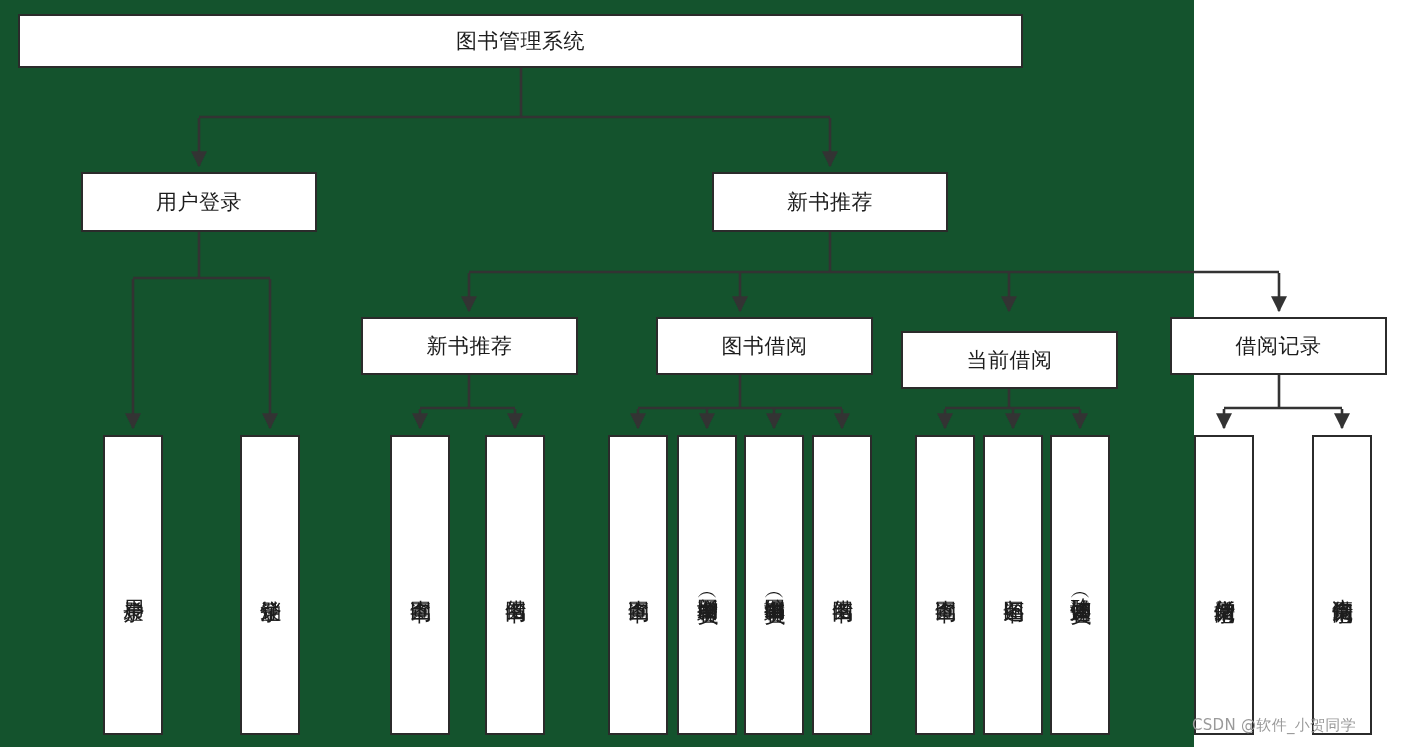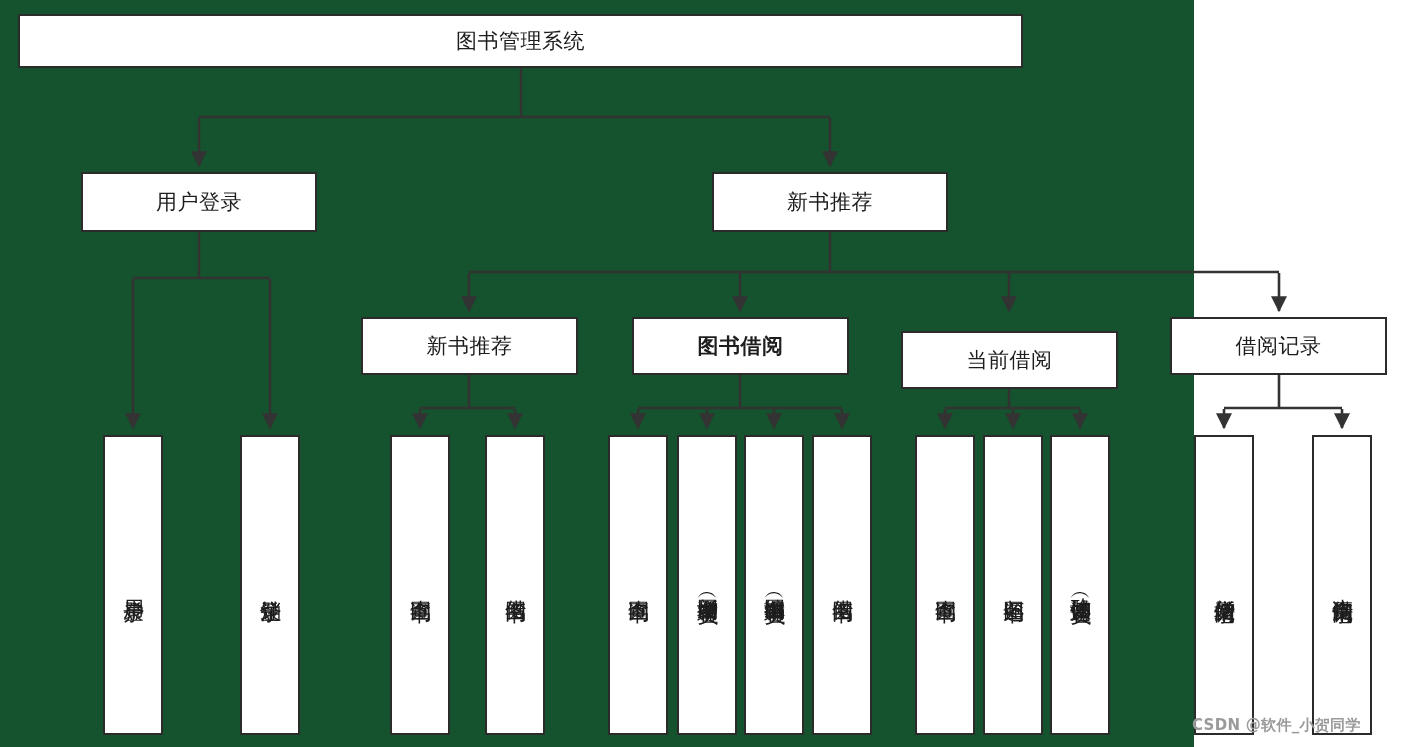--- a/index.html
+++ b/index.html
@@ -60,21 +60,20 @@
   }
   .watermark {
     position: absolute;
     left: 1192px;
     top: 716px;
     font-size: 15px;
     color: #9a9a9a;
     white-space: nowrap;
     letter-spacing: 0.3px;
     pointer-events: none;
-    font-weight: bold;
   }
 </style>
 </head>
 <body>
 
 <div id="diagram-root">
 
   <svg class="edges" viewBox="0 0 1405 747" xmlns="http://www.w3.org/2000/svg">
     <defs>
       <marker id="arrow" viewBox="0 0 10 10" refX="9.2" refY="5" markerWidth="6.2" markerHeight="6.2" orient="auto-start-reverse">
@@ -132,21 +131,21 @@
   <div class="node horizontal" style="left:81px; top:172px; width:236px; height:60px;">
     <span class="node-label">用户登录</span>
   </div>
   <div class="node horizontal" style="left:712px; top:172px; width:236px; height:60px;">
     <span class="node-label">新书推荐</span>
   </div>
 
   <div class="node horizontal" style="left:361px; top:317px; width:217px; height:58px;">
     <span class="node-label">新书推荐</span>
   </div>
-  <div class="node horizontal" style="left:632px; top:317px; width:217px; height:58px;font-weight:bold;">
+  <div class="node horizontal" style="left:656px; top:317px; width:217px; height:58px;">
     <span class="node-label">图书借阅</span>
   </div>
   <div class="node horizontal" style="left:901px; top:317px; width:217px; height:58px;margin-top:14px;">
     <span class="node-label">当前借阅</span>
   </div>
   <div class="node horizontal" style="left:1170px; top:317px; width:217px; height:58px;">
     <span class="node-label">借阅记录</span>
   </div>
 
   <div class="node vertical" style="left:103px; top:435px; width:60px; height:300px;">

